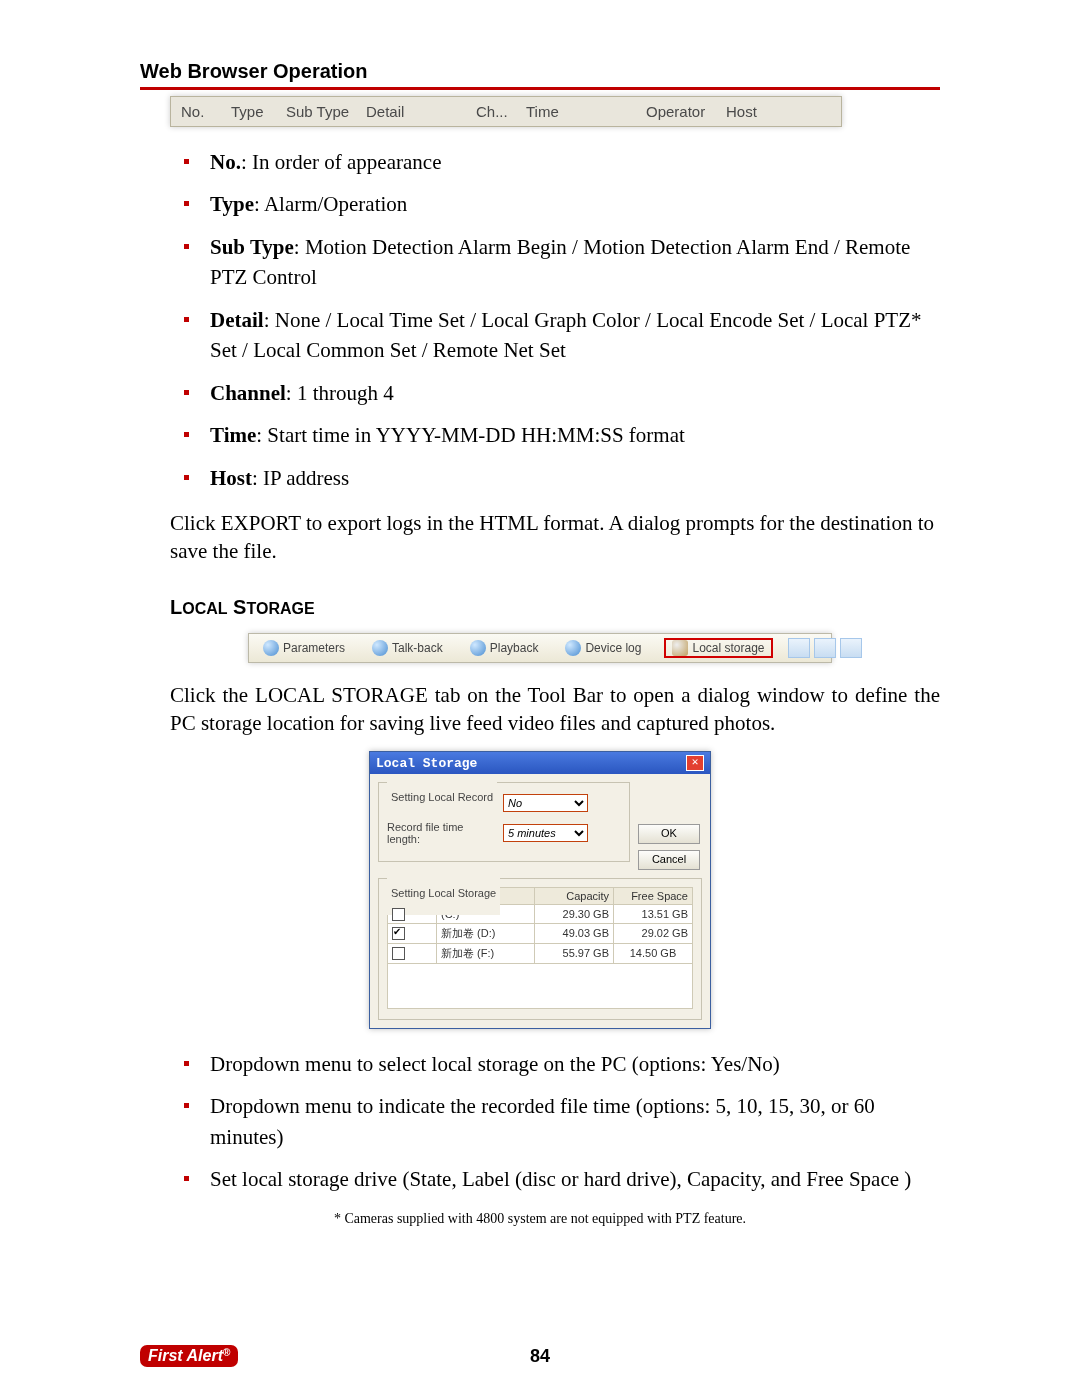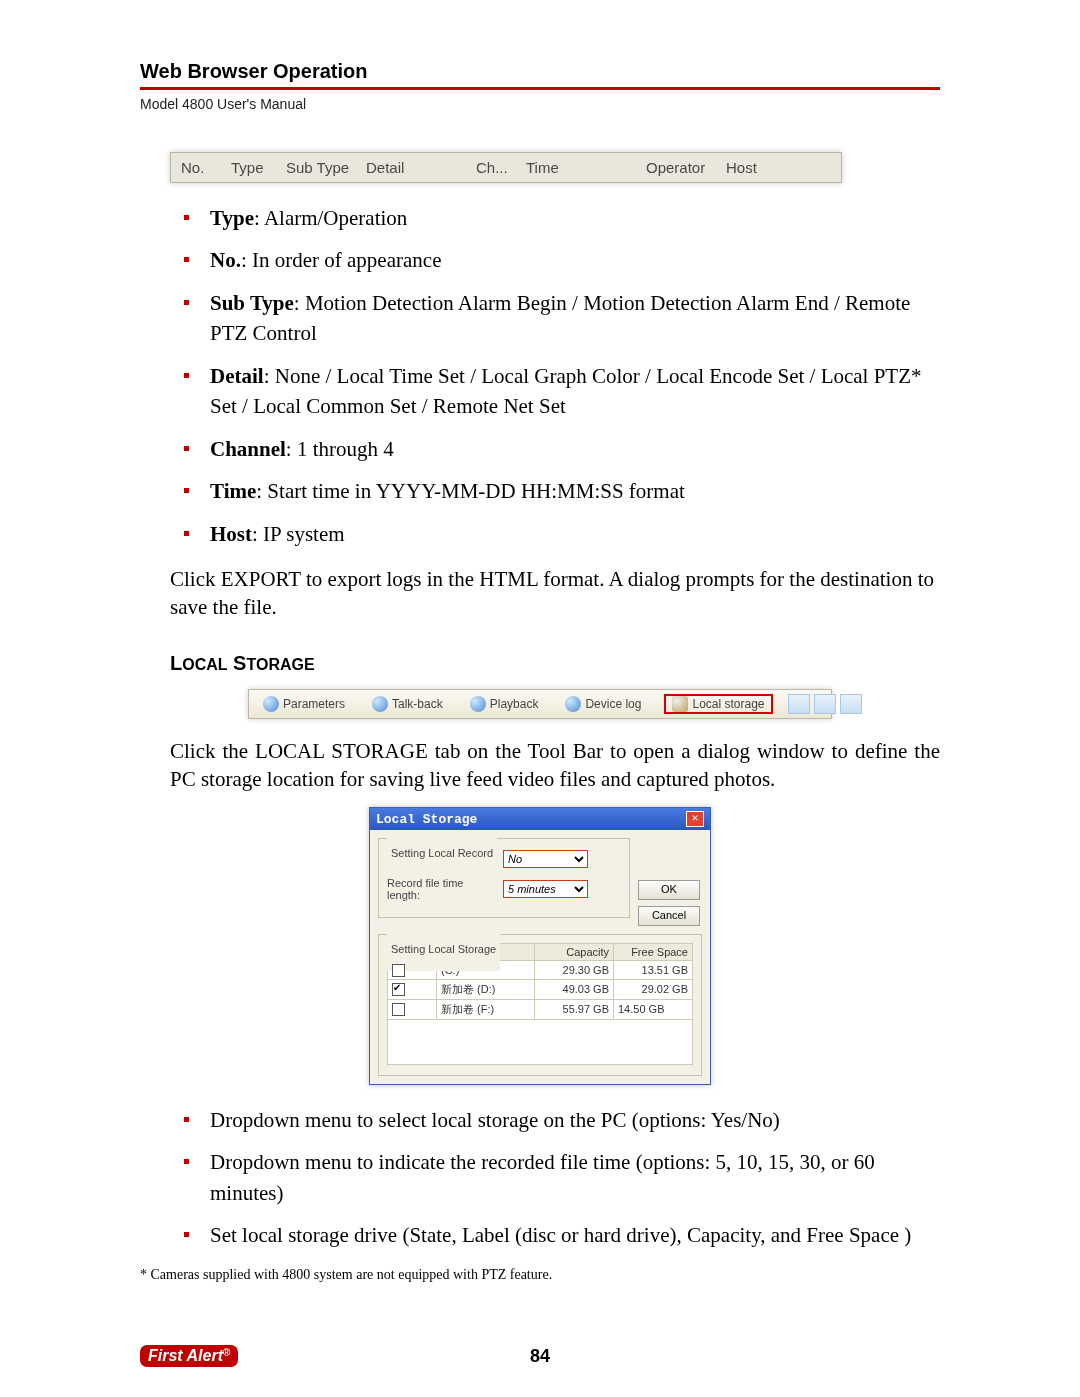--- a/index.html
+++ b/index.html
@@ -221,21 +221,21 @@
   .chk.checked::after{
     content:"✔";
     position:absolute;
     font-size:10px;
     line-height:10px;
     left:0; top:-1px;
     color:#000;
   }
   .footnote {
     font-size: 14px;
-    text-align: left;
+    text-align: center;
     margin-top: 4px;
   }
   .footer {
     position: absolute;
     bottom: 30px;
     left: 140px;
     right: 140px;
     display: flex;
     align-items: center;
   }
@@ -259,42 +259,41 @@
     font-size: 18px;
   }
 </style>
 </head>
 <body>
 
 <div class="page">
 
   <div class="chapter-title">Web Browser Operation</div>
   <hr class="red-rule">
-  <div class="subtitle">Model 4800 User's Manual</div>
 
 
   <div class="log-columns">
     <span style="width:50px">No.</span>
     <span style="width:55px">Type</span>
     <span style="width:80px">Sub Type</span>
     <span style="width:110px">Detail</span>
     <span style="width:50px">Ch...</span>
     <span style="width:120px">Time</span>
     <span style="width:80px">Operator</span>
     <span style="width:60px">Host</span>
   </div>
 
   <ul class="bullets">
+    <li><b>No.</b><span>: In order of appearance</span></li>
     <li><b>Type</b><span>: Alarm/Operation</span></li>
-    <li><b>No.</b><span>: In order of appearance</span></li>
     <li><b>Sub Type</b><span>: Motion Detection Alarm Begin / Motion Detection Alarm End / Remote PTZ Control</span></li>
     <li><b>Detail</b><span>: None / Local Time Set / Local Graph Color / Local Encode Set / Local PTZ* Set / Local Common Set / Remote Net Set</span></li>
     <li><b>Channel</b><span>: 1 through 4</span></li>
     <li><b>Time</b><span>: Start time in YYYY-MM-DD HH:MM:SS format</span></li>
-    <li><b>Host</b><span>: IP system</span></li>
+    <li><b>Host</b><span>: IP address</span></li>
   </ul>
 
   <p class="body-text">Click EXPORT to export logs in the HTML format. A dialog prompts for the destination to save the file.</p>
 
   <div class="section-heading">L<span style="font-size:16px">OCAL</span> S<span style="font-size:16px">TORAGE</span></div>
 
   <div class="toolbar">
     <div class="tb-item">
         <span class="tb-icon globe"></span>
         <span>Parameters</span>
@@ -365,21 +364,21 @@
         <tr>
           <td><span class="chk checked"></span></td>
           <td>新加卷 (D:)</td>
           <td style="text-align:right">49.03 GB</td>
           <td style="text-align:right">29.02 GB</td>
         </tr>
         <tr>
           <td><span class="chk"></span></td>
           <td>新加卷 (F:)</td>
           <td style="text-align:right">55.97 GB</td>
-          <td style="text-align:left">14.50 GB</td>
+          <td style="text-align:center">14.50 GB</td>
         </tr>
         <tr>
               <td colspan="4" style="height:40px"></td>
             </tr>
       </tbody>
         </table>
     </div>
   </div>
 
   <ul class="bullets">

